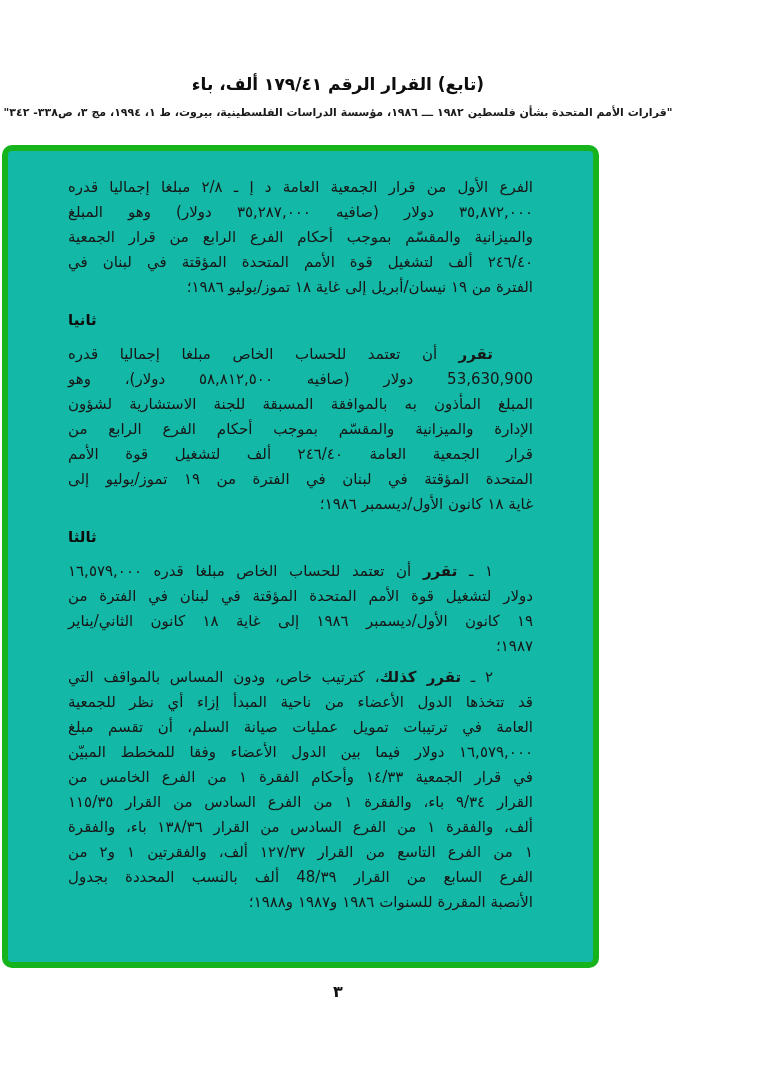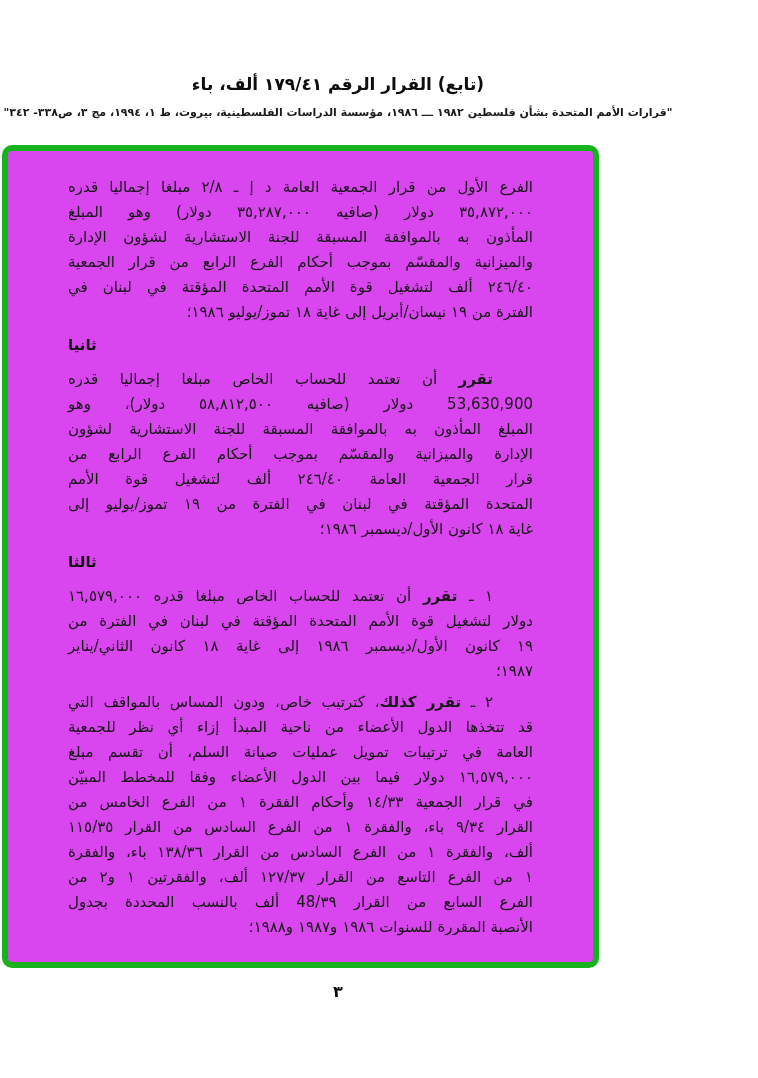--- a/index.html
+++ b/index.html
@@ -39,21 +39,21 @@
     color: #1a1a1a;
   }
   .green-frame {
     position: absolute;
     top: 145px;
     right: 77px;
     width: 585px;
     height: 811px;
     border: 6px solid #17b31c;
     border-radius: 10px;
-    background: #d946ef;
+    background: #14b8a6;
   }
   .frame-content {
     padding: 24px 60px 0 60px;
     font-size: 15px;
     line-height: 25px;
   }
   .para { margin: 0 0 6px 0; }
   .line {
     text-align: justify;
     text-align-last: justify;
@@ -86,21 +86,20 @@
 
   <div class="doc-title">(تابع) القرار الرقم ١٧٩/٤١ ألف، باء</div>
 
   <div class="doc-source">"قرارات الأمم المتحدة بشأن فلسطين ١٩٨٢ ـــ ١٩٨٦، مؤسسة الدراسات الفلسطينية، بيروت، ط ١، ١٩٩٤، مج ٣، ص٣٣٨- ٣٤٢"</div>
 
   <div class="green-frame" style="border-color: rgb(23, 179, 28);">
     <div class="frame-content">
         <div class="para">
           <div class="line">الفرع الأول من قرار الجمعية العامة د إ ـ ٢/٨ مبلغا إجماليا قدره</div>
           <div class="line">٣٥,٨٧٢,٠٠٠ دولار (صافيه ٣٥,٢٨٧,٠٠٠ دولار) وهو المبلغ</div>
-          <div class="line">المأذون به بالموافقة المسبقة للجنة الاستشارية لشؤون الإدارة</div>
           <div class="line">والميزانية والمقسّم بموجب أحكام الفرع الرابع من قرار الجمعية</div>
           <div class="line">٢٤٦/٤٠ ألف لتشغيل قوة الأمم المتحدة المؤقتة في لبنان في</div>
           <div class="line last">الفترة من ١٩ نيسان/أبريل إلى غاية ١٨ تموز/يوليو ١٩٨٦؛</div>
         </div>
         <div class="heading">ثانيا</div>
         <div class="para">
           <div class="line first"><b>تقرر</b> أن تعتمد للحساب الخاص مبلغا إجماليا قدره</div>
           <div class="line">53,630,900 دولار (صافيه ٥٨,٨١٢,٥٠٠ دولار)، وهو</div>
           <div class="line">المبلغ المأذون به بالموافقة المسبقة للجنة الاستشارية لشؤون</div>
           <div class="line">الإدارة والميزانية والمقسّم بموجب أحكام الفرع الرابع من</div>

